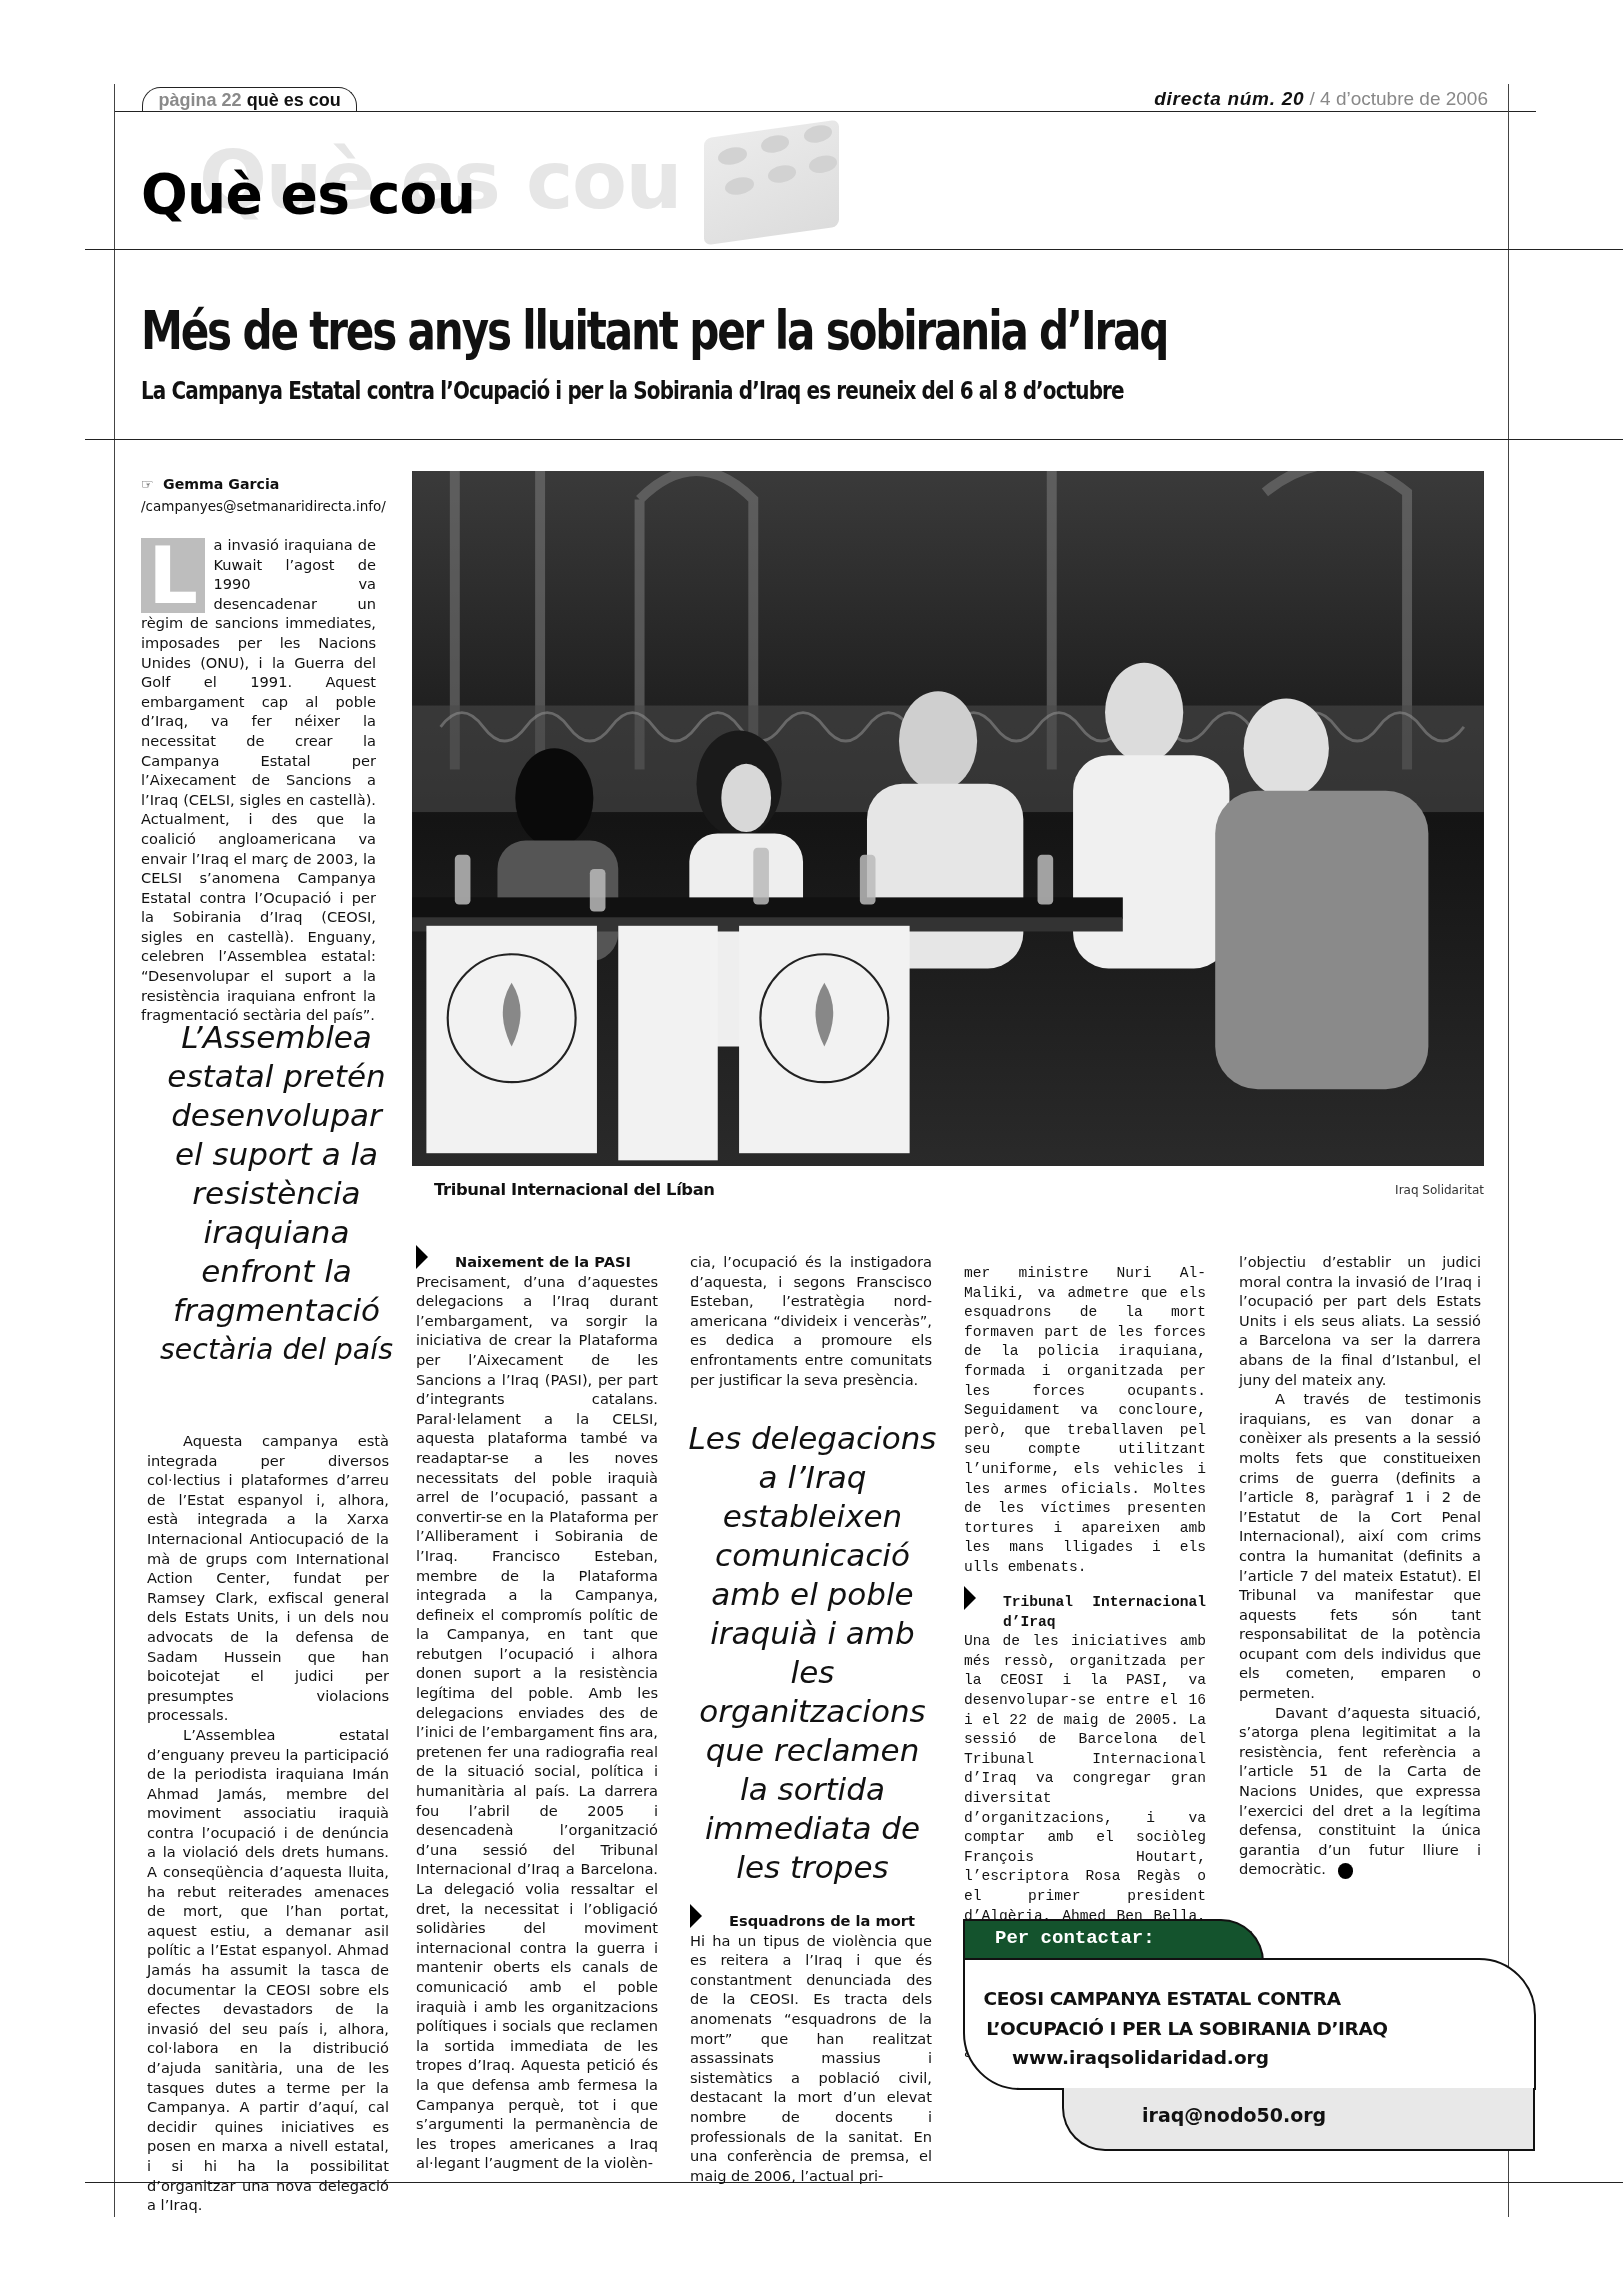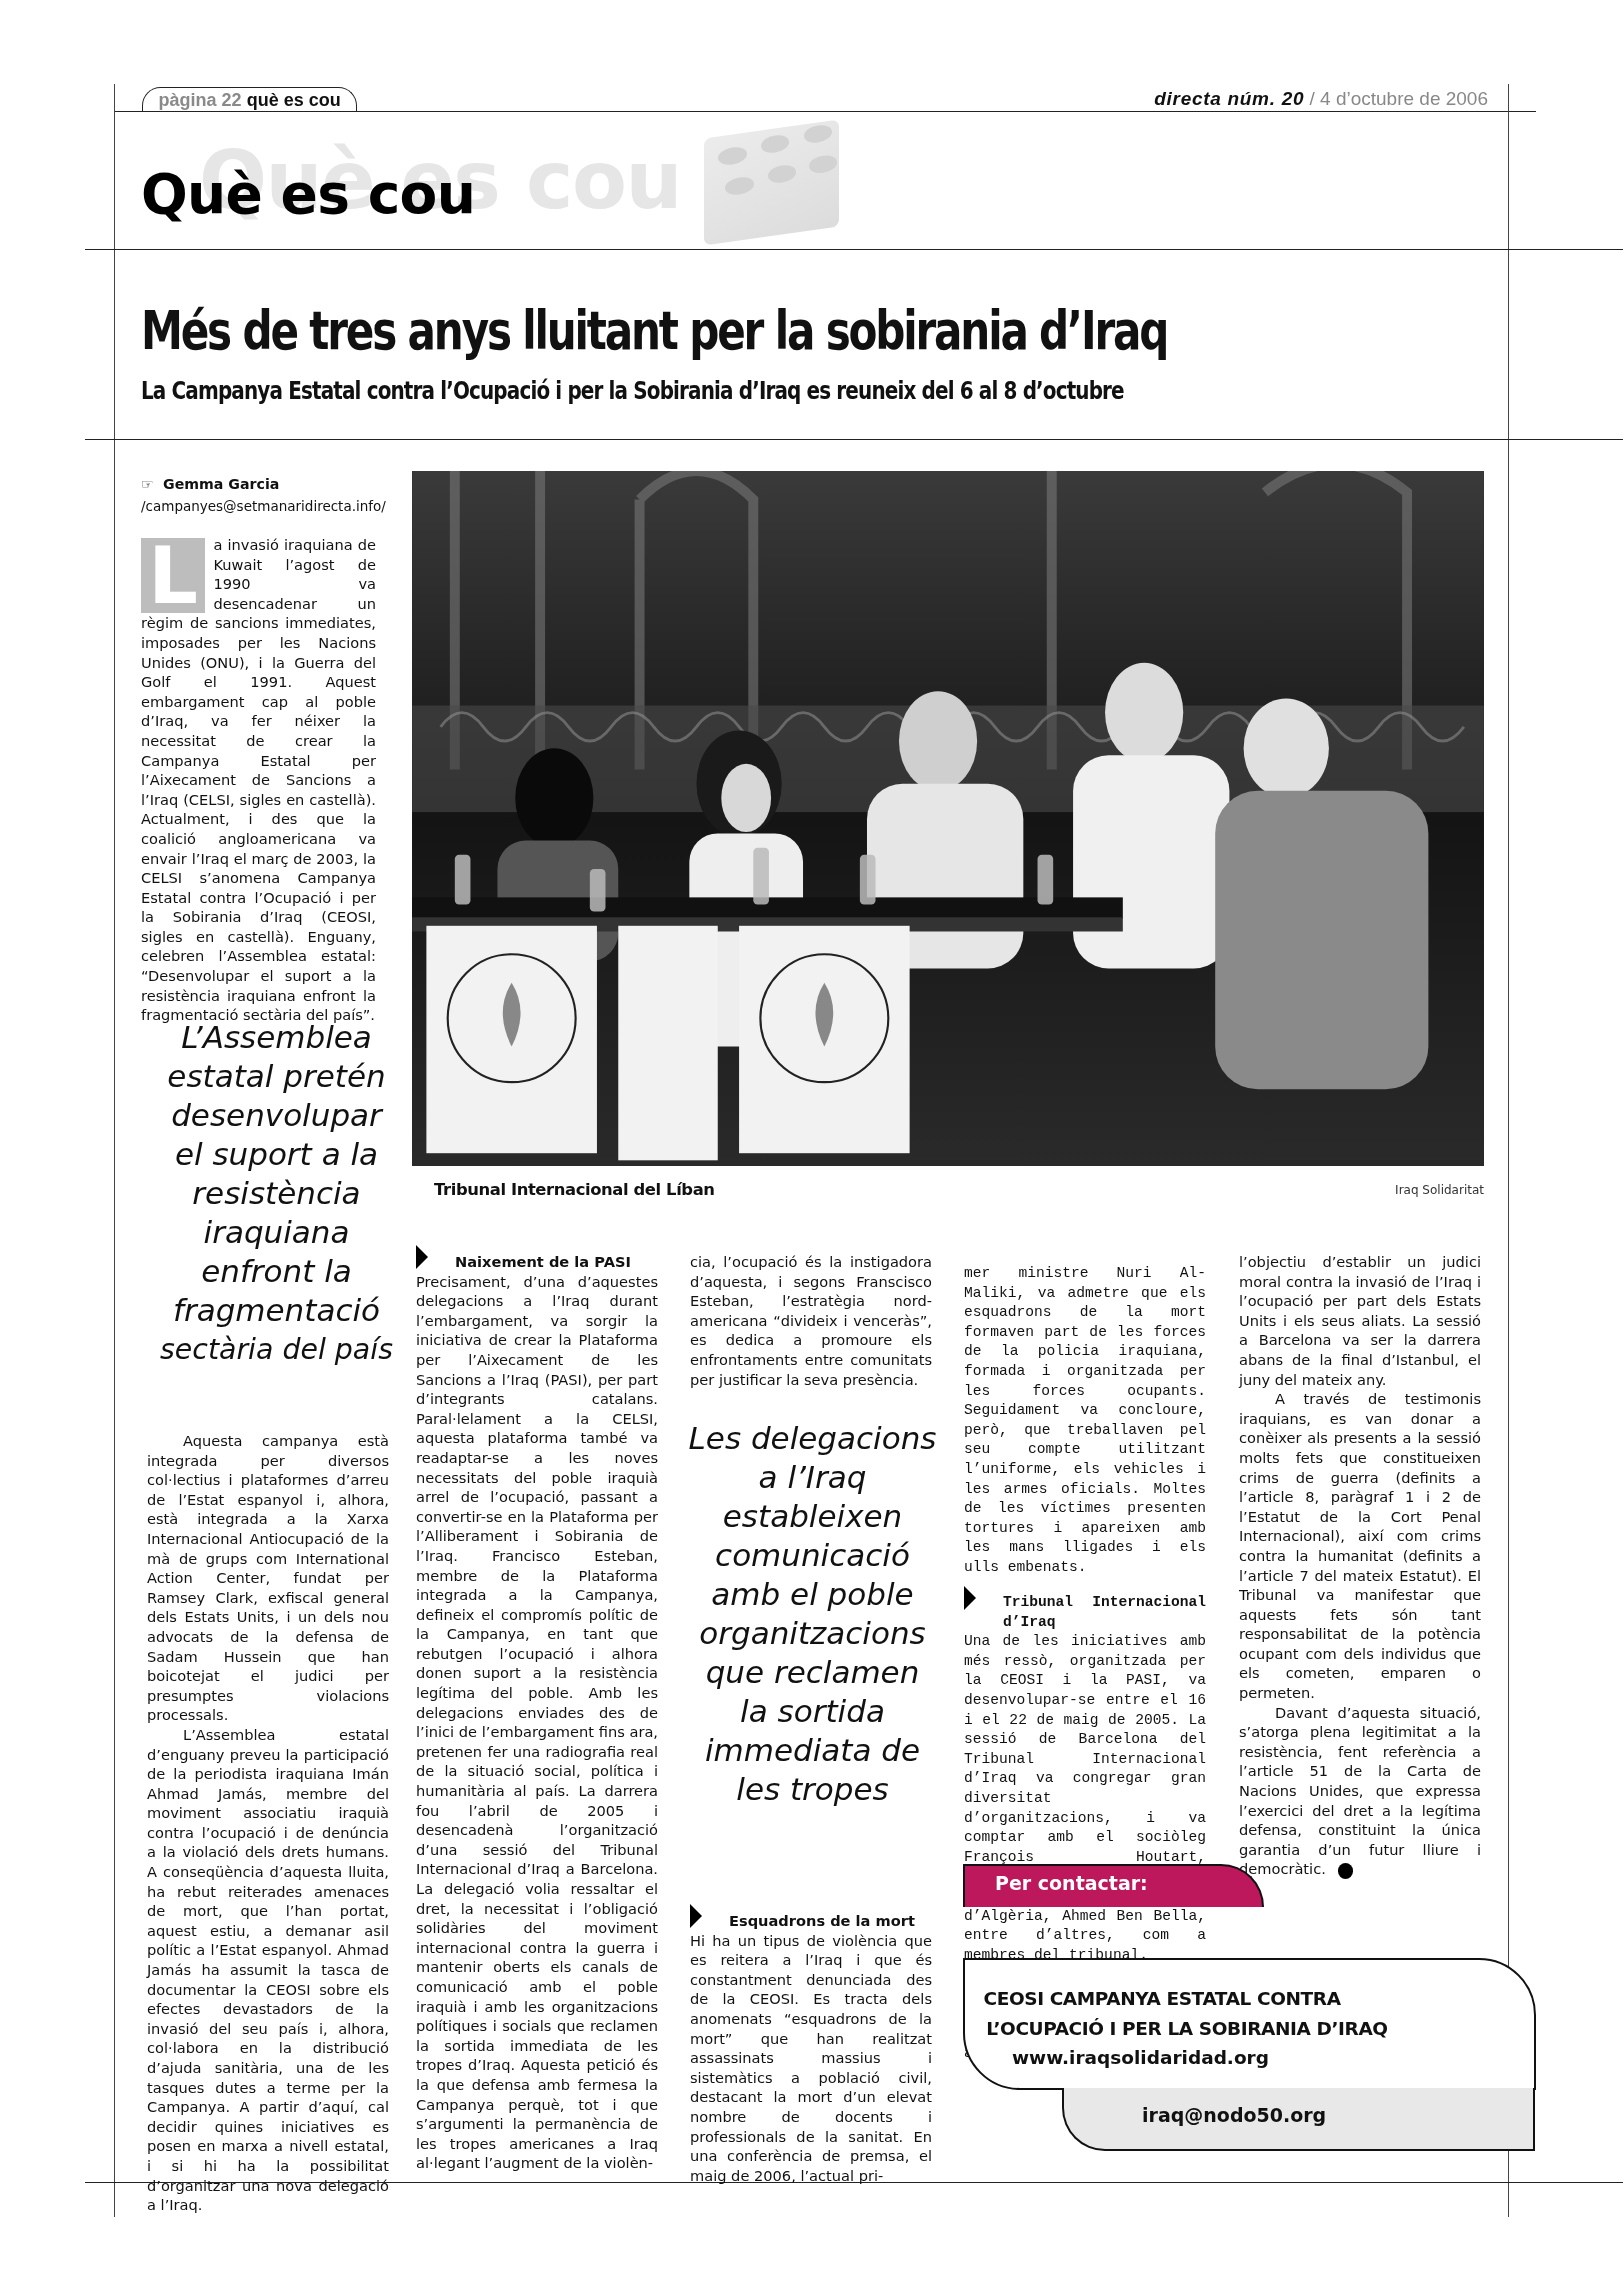--- a/index.html
+++ b/index.html
@@ -41,21 +41,21 @@
 
   .subhead-s { font-weight:bold; font-size:14.6px; position:relative; padding-left:39px; display:block; }
   .subhead-s .arrow { position:absolute; left:0; top:-7.1px; width:0; height:0; border-top:12px solid transparent; border-bottom:12px solid transparent; border-left:12.8px solid #000; }
 
   
   .photo { left:412px; top:471px; width:1072px; height:695px; background:#222; overflow:hidden; }
   .caption { left:434px; top:1180px; font-weight:bold; font-size:16.4px; letter-spacing:-0.4px; }
   .credit { right:139px; top:1183px; font-size:12px; color:#333; }
 
   
-  .contact-tab { left:963px; top:1864px; width:297px; height:41px; background:#be185d; border:2.1px solid #111; border-bottom:none; border-radius:0 43px 0 0; }
+  .contact-tab { left:963px; top:1919px; width:297px; height:41px; background:#14532d; border:2.1px solid #111; border-bottom:none; border-radius:0 43px 0 0;font-family:Liberation Mono, monospace; }
   .contact-tab span { position:absolute; left:30px; top:5.7px; color:#fff; font-weight:bold; font-size:19px; }
   .contact-main { left:963px; top:1958px; width:569px; height:128px; background:#fff; border:2.1px solid #111; border-radius:0 57px 0 57px; }
   .contact-org { position:absolute; left:18.5px; font-weight:bold; font-size:18.5px; letter-spacing:-0.4px; }
   .contact-url { position:absolute; left:47px; font-weight:bold; font-size:18.5px; }
   .contact-mail { left:1062px; top:2088px; width:469px; height:61px; background:#e8e8e8; border:2.1px solid #111; border-top:none; border-radius:0 0 0 43px; }
   .contact-mail span { position:absolute; left:78px; top:15.6px; font-weight:bold; font-size:19px; }
 </style>
 </head>
 <body>
 
@@ -180,20 +180,21 @@
 
 <div class="col" style="left:690px;top:1252px;width:242px;">
   <p>cia, l’ocupació és la instigadora d’aquesta, i segons Franscisco Esteban, l’estratègia nord-americana “divideix i venceràs”, es dedica a promoure els enfrontaments entre comunitats per justificar la seva presència.</p>
 </div>
 <div class="pullquote" style="left:688px;top:1419px;width:249px;">
   <span class="pq-line">Les delegacions</span>
   <span class="pq-line">a l’Iraq</span>
   <span class="pq-line">estableixen</span>
   <span class="pq-line">comunicació</span>
   <span class="pq-line">amb el poble</span>
+  <span class="pq-line">iraquià i amb les</span>
   <span class="pq-line">organitzacions</span>
   <span class="pq-line">que reclamen</span>
   <span class="pq-line">la sortida</span>
   <span class="pq-line">immediata de</span>
   <span class="pq-line">les tropes</span>
 </div>
 <div class="col" style="left:690px;top:1911px;width:242px;">
   <span class="subhead-s"><span class="arrow"></span><span>Esquadrons de la mort</span></span>
   <p>Hi ha un tipus de violència que es reitera  a l’Iraq i que és constantment denunciada des de la CEOSI. Es tracta dels anomenats “esquadrons de la mort” que han realitzat assassinats massius i sistemàtics a població civil, destacant la mort d’un elevat nombre de docents i professionals de la sanitat. En una conferència de premsa, el maig de 2006, l’actual pri-</p>
 </div>

